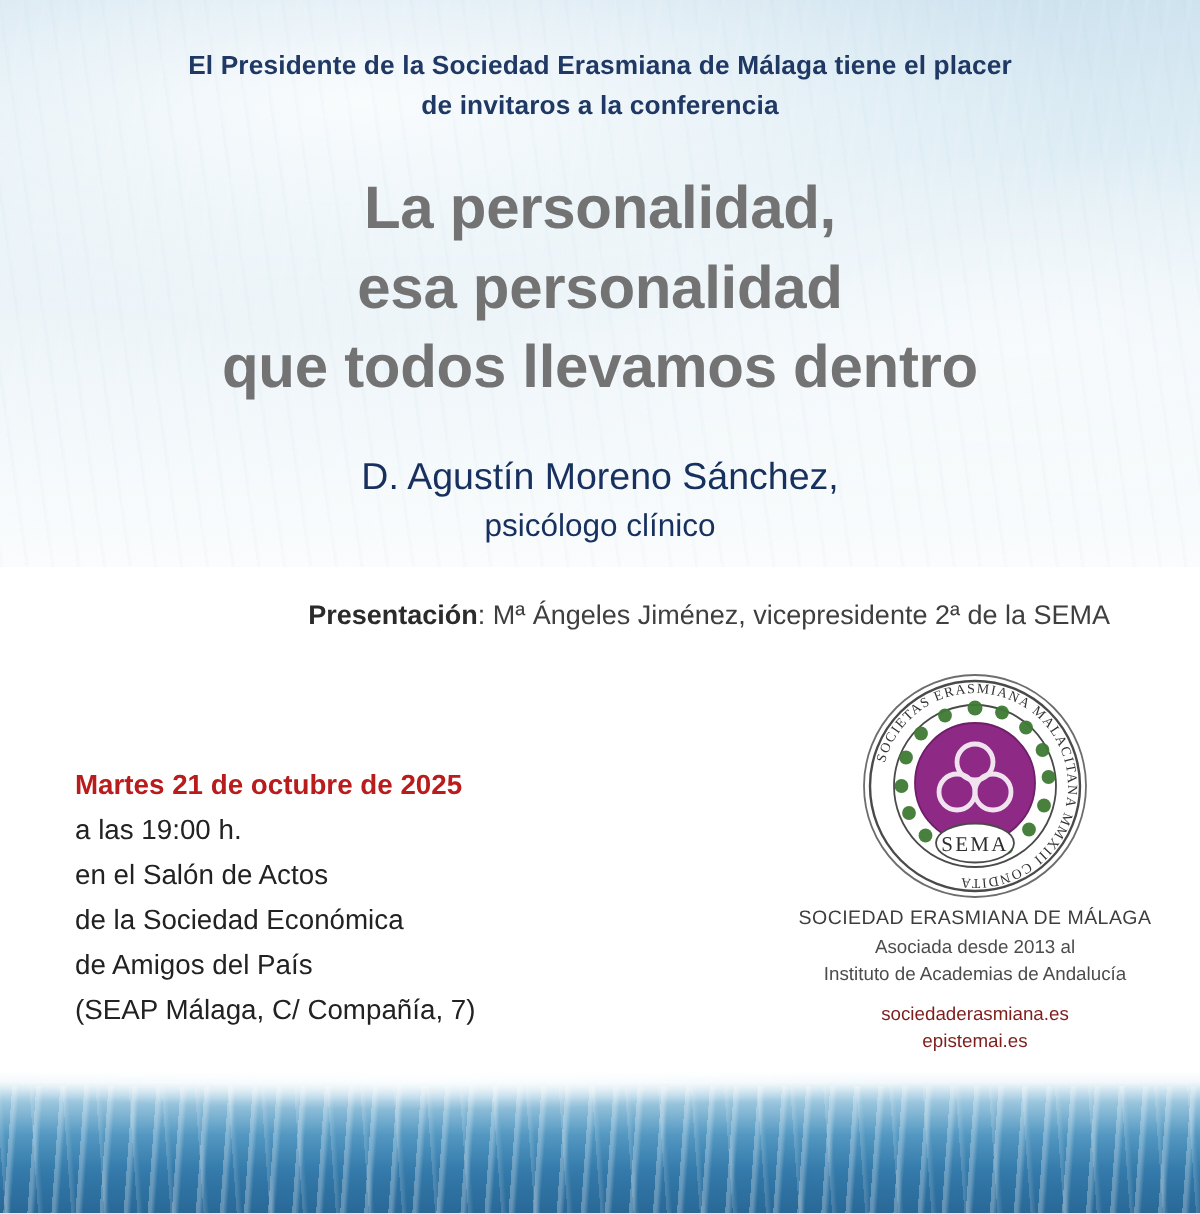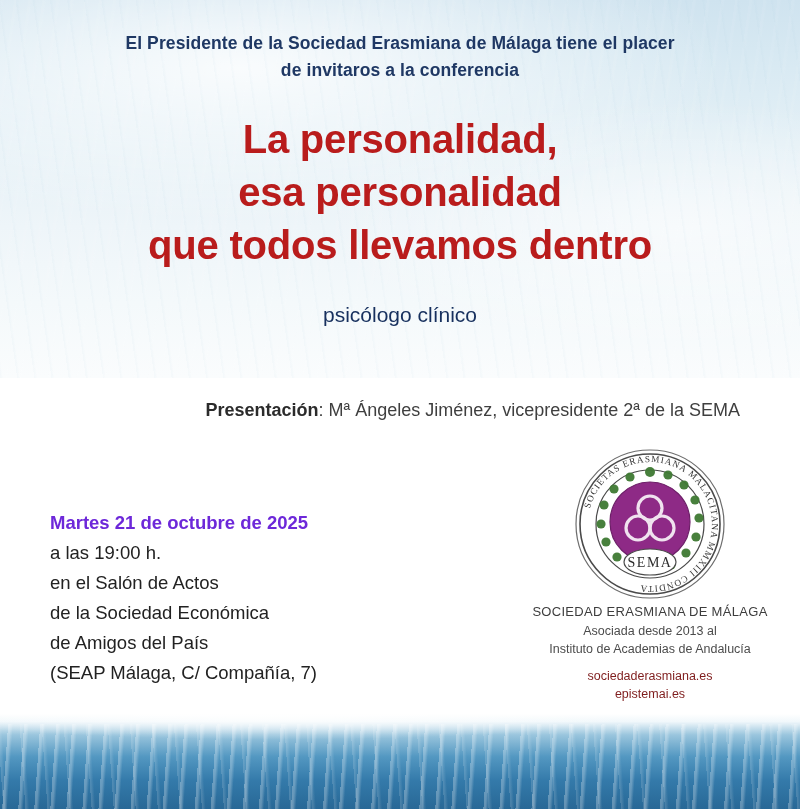--- a/index.html
+++ b/index.html
@@ -100,21 +100,21 @@
     line-height: 1.55;
     letter-spacing: 0.1px;
   }
 
   .title {
     position: absolute;
     top: 113px;
     left: 40px;
     width: 720px;
     text-align: center;
-    color: #b91c1c;
+    color: #737373;
     font-size: 40px;
     font-weight: bold;
     line-height: 1.32;
     letter-spacing: -0.2px;
   }
   .title .line { display: block; }
 
   .speaker {
     position: absolute;
     top: 300px;
@@ -146,21 +146,21 @@
     position: absolute;
     top: 508px;
     left: 50px;
     width: 430px;
     color: #222222;
     font-size: 18.5px;
     line-height: 1.62;
   }
   .details .first {
     font-weight: bold;
-    color: #6d28d9;
+    color: #b91c1c;
   }
   .details .ln { display: block; }
 
   
   .logo-block {
     position: absolute;
     top: 448px;
     left: 510px;
     width: 280px;
     text-align: center;
@@ -206,20 +206,21 @@
       <span>de invitaros a la conferencia</span>
     </div>
 
     <div class="title">
       <span class="line">La personalidad,</span>
       <span class="line">esa personalidad</span>
       <span class="line">que todos llevamos dentro</span>
     </div>
 
     <div class="speaker">
+      <span>D. Agustín Moreno Sánchez,</span>
       <span class="role">psicólogo clínico</span>
     </div>
 
     <div class="presentation">
       <b>Presentación</b><span>: Mª Ángeles Jiménez, vicepresidente 2ª de la SEMA</span>
     </div>
 
     <div class="details">
       <span class="ln first">Martes 21 de octubre de 2025</span>
       <span class="ln">a las 19:00 h.</span>

